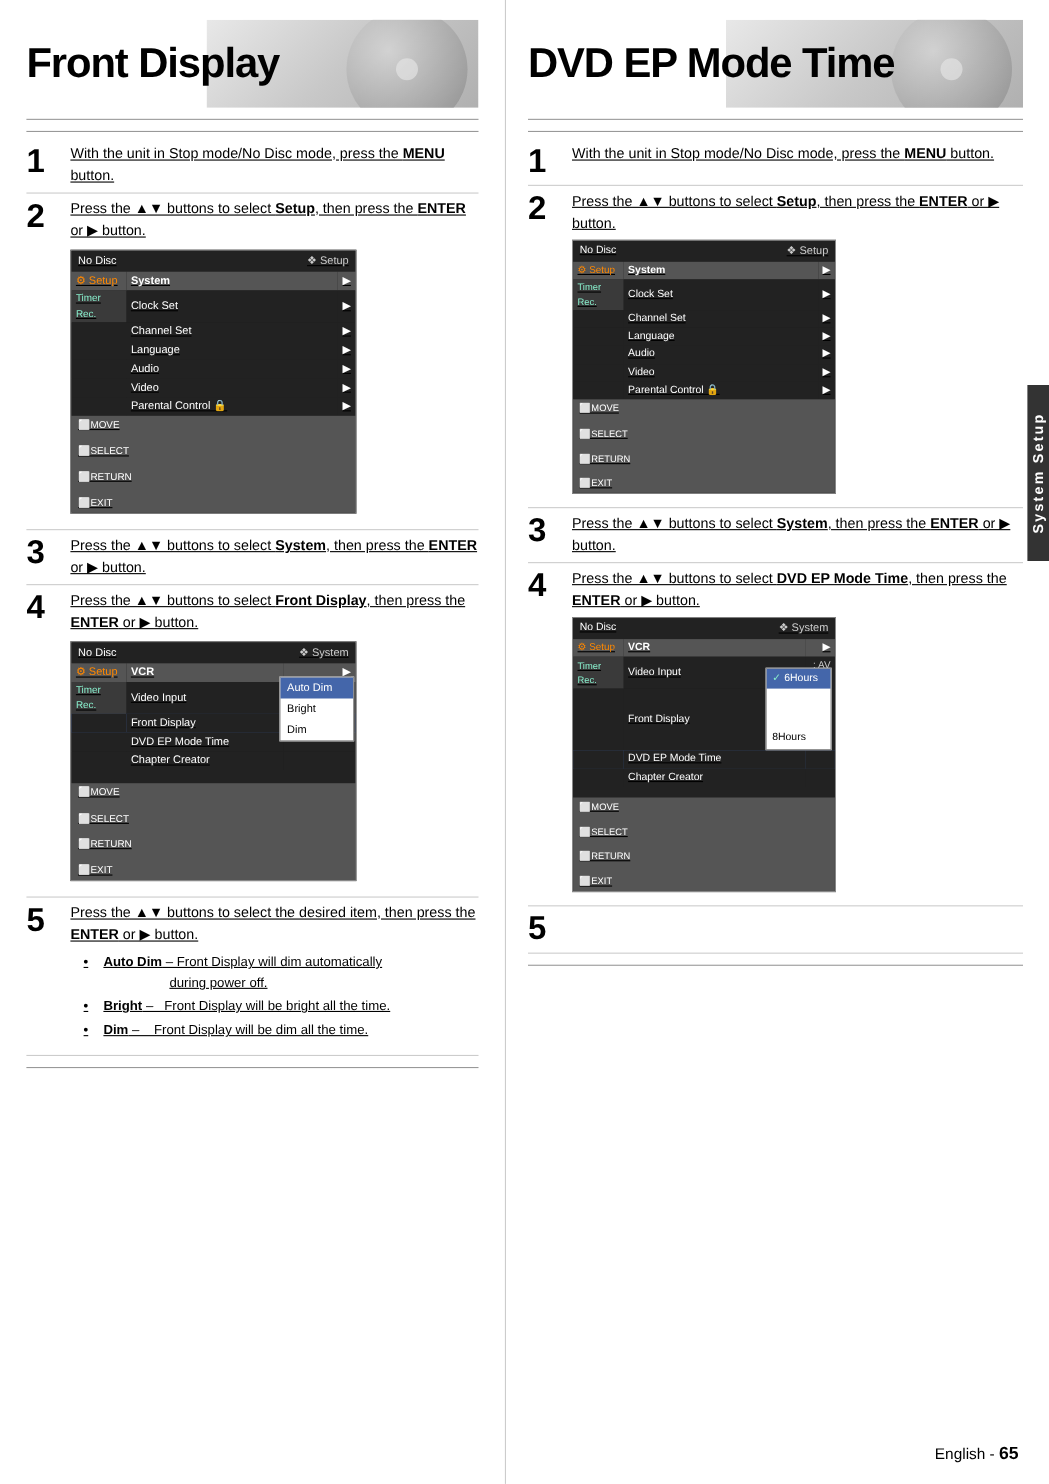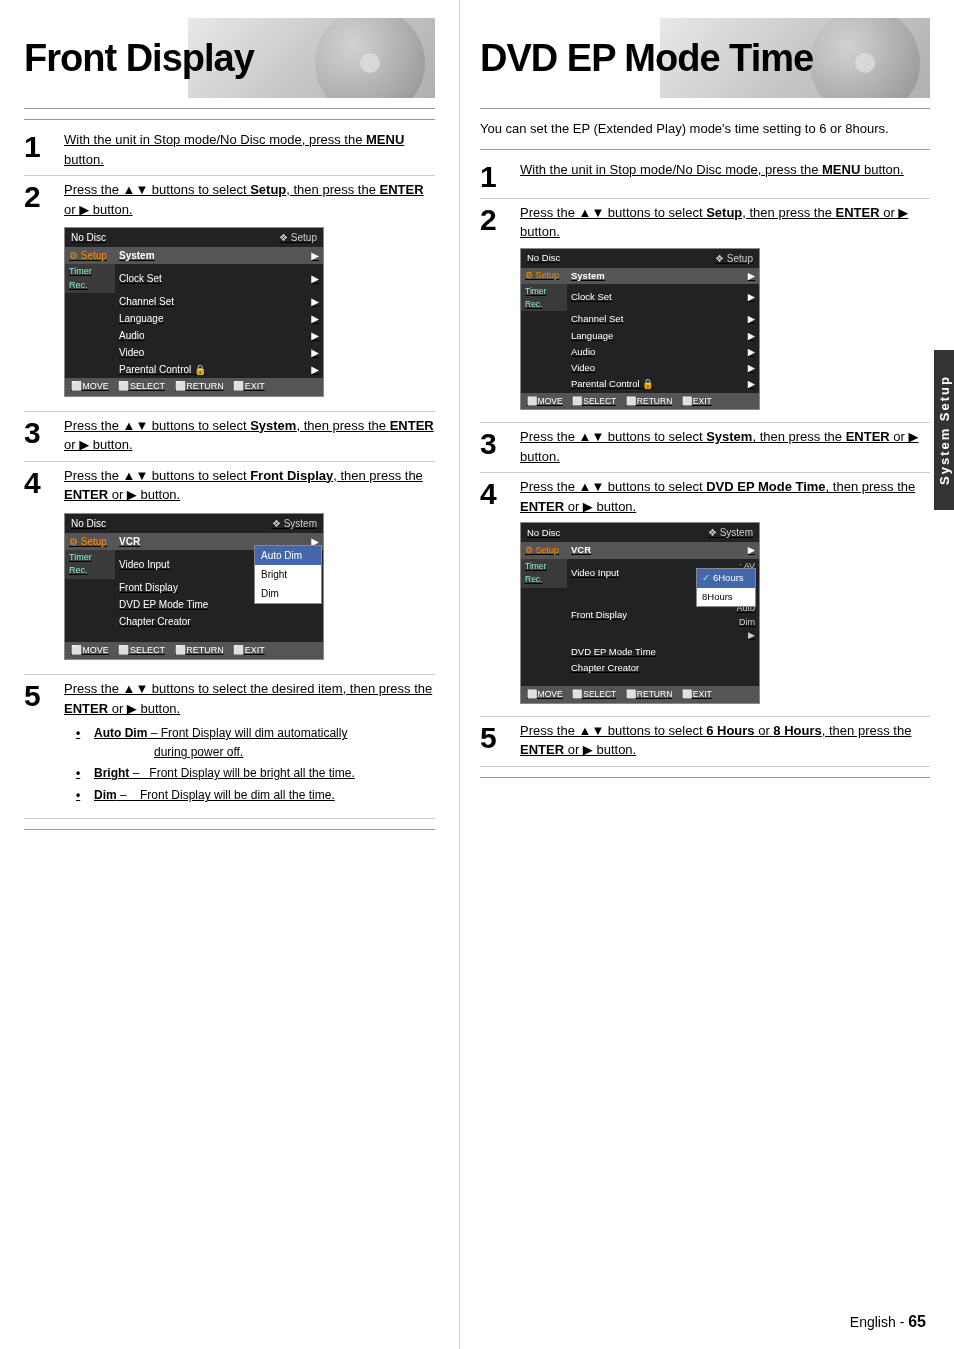--- a/index.html
+++ b/index.html
@@ -143,20 +143,21 @@
       background: #222;
       border: none;
     }
     .ui-mock-footer {
       background: #555;
       color: #fff;
       display: flex;
       gap: 10px;
       padding: 2px 6px;
       font-size: 9px;
+      flex-direction: column;
     }
     .ui-mock-footer span { color: #fff; }
     
     .bullet-list {
       margin: 6px 0 6px 12px;
       line-height: 1.6;
     }
     .bullet-item {
       display: flex;
       align-items: flex-start;
@@ -406,21 +407,20 @@
   <div class="col-right">
 
     <div class="section-header">
       <div class="header-bg"></div>
       <div class="header-disc"></div>
       <span class="section-title">DVD EP Mode Time</span>
     </div>
 
     <hr class="divider">
 
-    <p class="intro-text">You can set the EP (Extended Play) mode's time setting to 6 or 8hours.</p>
 
     <hr class="divider">
 
     <div class="step">
       <span class="step-number">1</span>
       <div class="step-content">
         With the unit in Stop mode/No Disc mode, press the <b>MENU</b> button.
       </div>
     </div>
 
@@ -538,31 +538,28 @@
               <span>⬜SELECT</span>
               <span>⬜RETURN</span>
               <span>⬜EXIT</span>
             </div>
           </div>
 
           <div style="position:absolute;left:176px;top:46px;background:#fff;border:1px solid #888;color:#000;font-size:9.5px;width:60px;z-index:10;">
             <div style="background:#4466aa;color:#fff;padding:2px 5px;display:flex;align-items:center;gap:3px;">
               <span style="color:#8ec;">✓</span>6Hours
             </div>
-            <div style="padding:2px 5px;">8Hours</div>
+            <div style="padding:2px 5px;margin-top:36px;">8Hours</div>
           </div>
         </div>
       </div>
     </div>
 
     <div class="step">
       <span class="step-number">5</span>
-      <div class="step-content">
-        Press the ▲▼ buttons to select <b>6 Hours</b> or <b>8 Hours</b>, then press the <b>ENTER</b> or ▶ button.
-      </div>
     </div>
     <hr class="divider">
 
     <div class="system-setup-tab">System Setup</div>
 
     <div class="page-number">
       English - <b>65</b>
     </div>
   </div>
 </div>

